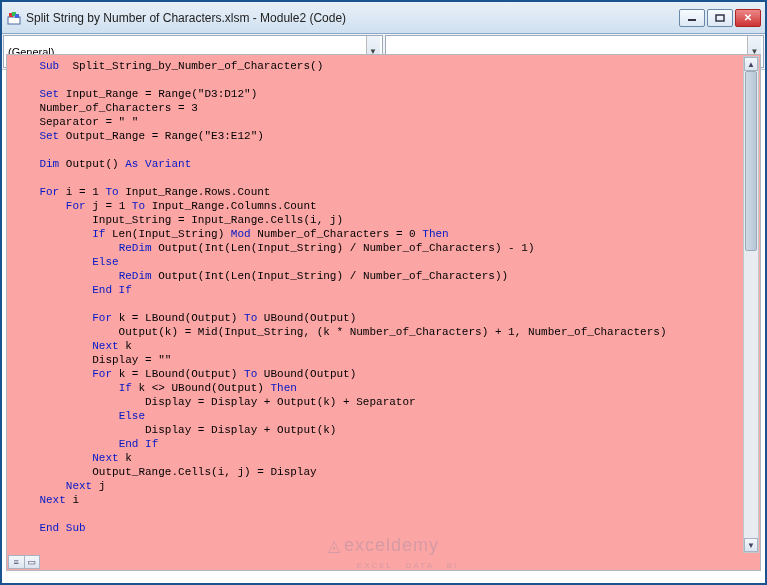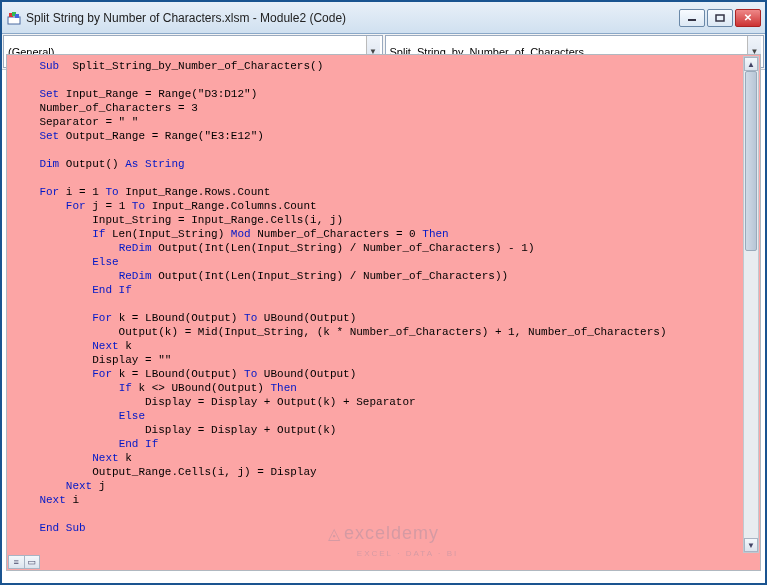--- a/index.html
+++ b/index.html
@@ -137,21 +137,21 @@
     flex: 1;
     background: linear-gradient(to bottom, #f4f8fc, #dce4ee);
     border-right: 1px solid #a8b4c4;
     display: flex; align-items: center; justify-content: center;
     font-size: 9px; color: #446;
   }
   .hbar .hbtn:last-child { border-right: none; }
   .watermark {
     position: absolute;
     left: 50%;
-    bottom: 24px;
+    bottom: 12px;
     transform: translateX(-50%);
     opacity: 0.18;
     font-size: 13px;
     color: #2a6a9c;
     text-align: center;
     pointer-events: none;
     font-family: "Segoe UI", sans-serif;
   }
   .watermark .brand { font-size: 18px; font-weight: 500; letter-spacing: 1px; }
   .watermark .sub { font-size: 8px; letter-spacing: 2px; padding-left: 48px; }
@@ -183,34 +183,33 @@
     <div class="winbtn close">✕</div>
   </div>
 </div>
 
 <div class="dropdown-row">
   <div class="dropdown">
     <span>(General)</span>
     <span class="caret">▼</span>
   </div>
   <div class="dropdown">
-    <span>Split_String_by_Number_of_Characters</span>
     <span class="caret">▼</span>
   </div>
 </div>
 
 <div class="code-area-wrap">
   <div class="code-area" id="code">    <span class="kw">Sub</span>  Split_String_by_Number_of_Characters()
     
     <span class="kw">Set</span> Input_Range = Range("D3:D12")
     Number_of_Characters = 3
     Separator = " "
     <span class="kw">Set</span> Output_Range = Range("E3:E12")
     
-    <span class="kw">Dim</span> Output() <span class="kw">As String</span>
+    <span class="kw">Dim</span> Output() <span class="kw">As Variant</span>
     
     <span class="kw">For</span> i = 1 <span class="kw">To</span> Input_Range.Rows.Count
         <span class="kw">For</span> j = 1 <span class="kw">To</span> Input_Range.Columns.Count
             Input_String = Input_Range.Cells(i, j)
             <span class="kw">If</span> Len(Input_String) <span class="kw">Mod</span> Number_of_Characters = 0 <span class="kw">Then</span>
                 <span class="kw">ReDim</span> Output(Int(Len(Input_String) / Number_of_Characters) - 1)
             <span class="kw">Else</span>
                 <span class="kw">ReDim</span> Output(Int(Len(Input_String) / Number_of_Characters))
             <span class="kw">End If</span>
     

